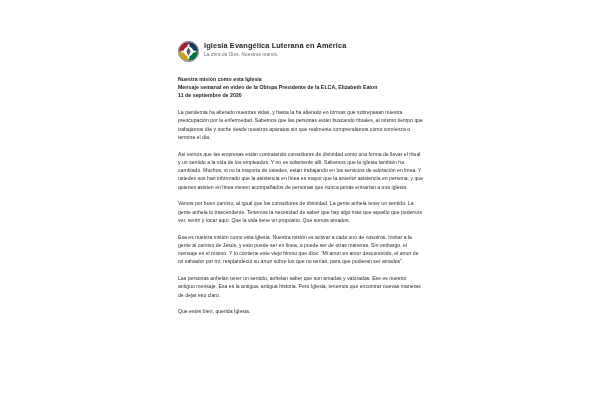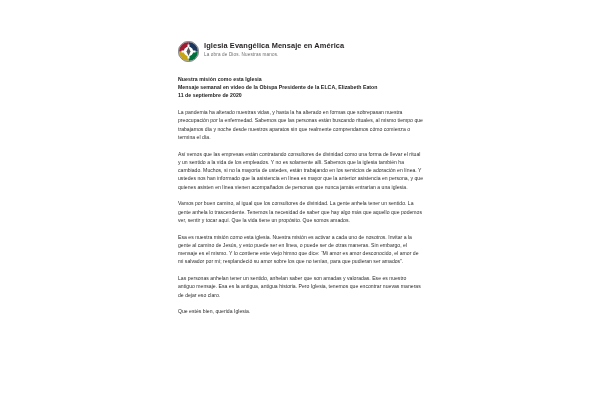--- a/index.html
+++ b/index.html
@@ -112,21 +112,21 @@
           <path d="M21 40 A19 19 0 0 1 2 21 L21 21 Z" fill="#c8a415"></path>
           <path d="M2 21 A19 19 0 0 1 21 2 L21 21 Z" fill="#9e1b32"></path>
           <circle cx="21" cy="21" r="9.5" fill="#ffffff"></circle>
           <rect x="19" y="7" width="4" height="28" fill="#ffffff"></rect>
           <rect x="7" y="19" width="28" height="4" fill="#ffffff"></rect>
           <path d="M21 12 L25 21 L21 30 L17 21 Z" fill="#58595b"></path>
           <circle cx="21" cy="21" r="20" fill="none" stroke="#808285" stroke-width="1.6"></circle>
         </svg>
       </div>
       <div class="wordmark">
-        <div class="org-name">Iglesia Evangélica Mensaje en América</div>
+        <div class="org-name">Iglesia Evangélica Luterana en América</div>
         <div class="org-tagline">La obra de Dios. Nuestras manos.</div>
       </div>
     </div>
 
     <div class="header-block">
       <div class="hline">Nuestra misión como esta Iglesia</div>
       <div class="hline">Mensaje semanal en video de la Obispa Presidente de la ELCA, Elizabeth Eaton</div>
       <div class="hline">11 de septiembre de 2020</div>
     </div>
 

